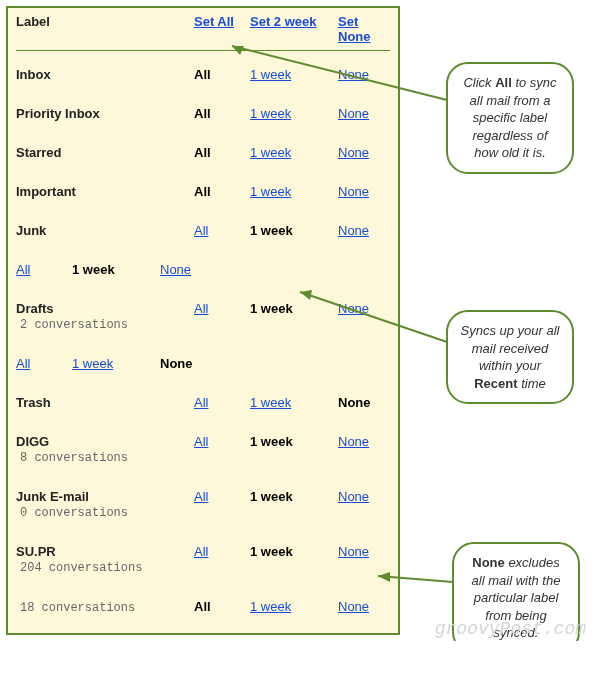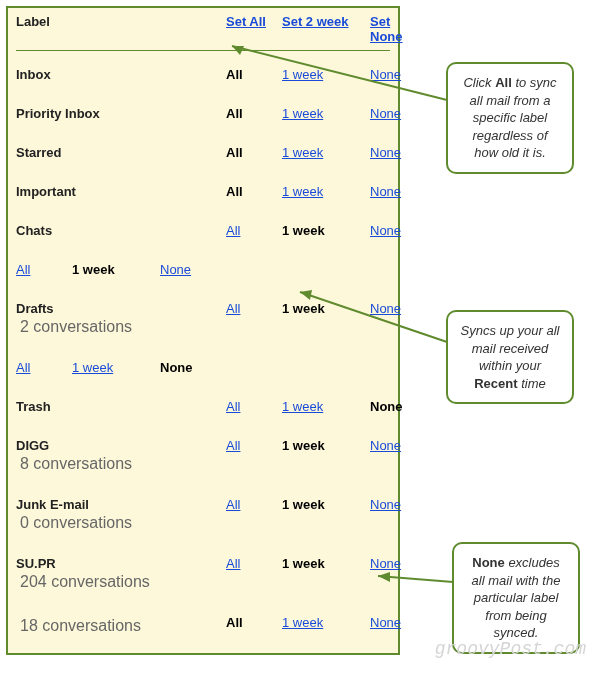--- a/index.html
+++ b/index.html
@@ -19,47 +19,47 @@
     padding: 6px 8px 6px 8px;
     width: 394px;
     box-sizing: border-box;
   }
   .hdr-row, .row { display: flex; align-items: flex-start; }
   .hdr-row {
     border-bottom: 1px solid #5f8b2e;
     padding-bottom: 6px;
     margin-bottom: 4px;
   }
-  .col-label { width: 210px; flex: 0 0 auto; }
+  .col-label { width: 178px; flex: 0 0 auto; }
   .col-all   { width: 56px;  flex: 0 0 auto; text-align: left; }
   .col-week  { width: 88px;  flex: 0 0 auto; text-align: left; }
   .col-none  { width: 56px;  flex: 0 0 auto; text-align: left; }
   .hdr { font-weight: bold; color: #222; }
   .hdrlink { color: #1a4bd8; text-decoration: underline; font-weight: bold; cursor: pointer; }
   .row { padding: 12px 0 12px 0; }
   .lbl-name { font-weight: bold; color: #222; display: block; }
-  .lbl-sub  { font-size: 16px; color: #666; display: block; padding-left: 4px; padding-top:2px; }
+  .lbl-sub  { font-size: 12px; color: #666; display: block; padding-left: 4px; padding-top:2px;font-family:Liberation Mono, monospace; }
   .opt-link { color: #1a4bd8; text-decoration: underline; cursor: pointer; }
   .opt-sel  { font-weight: bold; color: #000; }
   .watermark {
     position: absolute;
     right: 18px;
     bottom: 2px;
     font-family: Liberation Mono, monospace;
     font-style: italic;
     font-size: 18px;
     color: #d5d5d5;
     pointer-events: none;
   }
   
   .callout {
     position: absolute;
     border: 2px solid #5f8b2e;
     background: #fff;
-    border-radius: 10px;
+    border-radius: 22px;
     padding: 10px 12px;
     font-size: 13px;
     color: #333;
     text-align: center;
     font-style: italic;
     line-height: 1.35;
     width: 128px;
     box-sizing: border-box;
   }
   .callout b { font-style: normal; font-weight: bold; }
@@ -107,21 +107,21 @@
       <div class="row">
         <div class="col-label">
           <span class="lbl-name">Important</span>
         </div>
         <div class="col-all"><span class="opt-sel">All</span></div>
         <div class="col-week"><span class="opt-link">1 week</span></div>
         <div class="col-none"><span class="opt-link">None</span></div>
       </div>
       <div class="row">
         <div class="col-label">
-          <span class="lbl-name">Chats</span>
+          <span class="lbl-name">Junk</span>
         </div>
         <div class="col-all"><span class="opt-link">All</span></div>
         <div class="col-week"><span class="opt-sel">1 week</span></div>
         <div class="col-none"><span class="opt-link">None</span></div>
       </div>
       <div class="row">
         <div class="col-all"><span class="opt-link">All</span></div>
         <div class="col-week"><span class="opt-sel">1 week</span></div>
         <div class="col-none"><span class="opt-link">None</span></div>
       </div>

